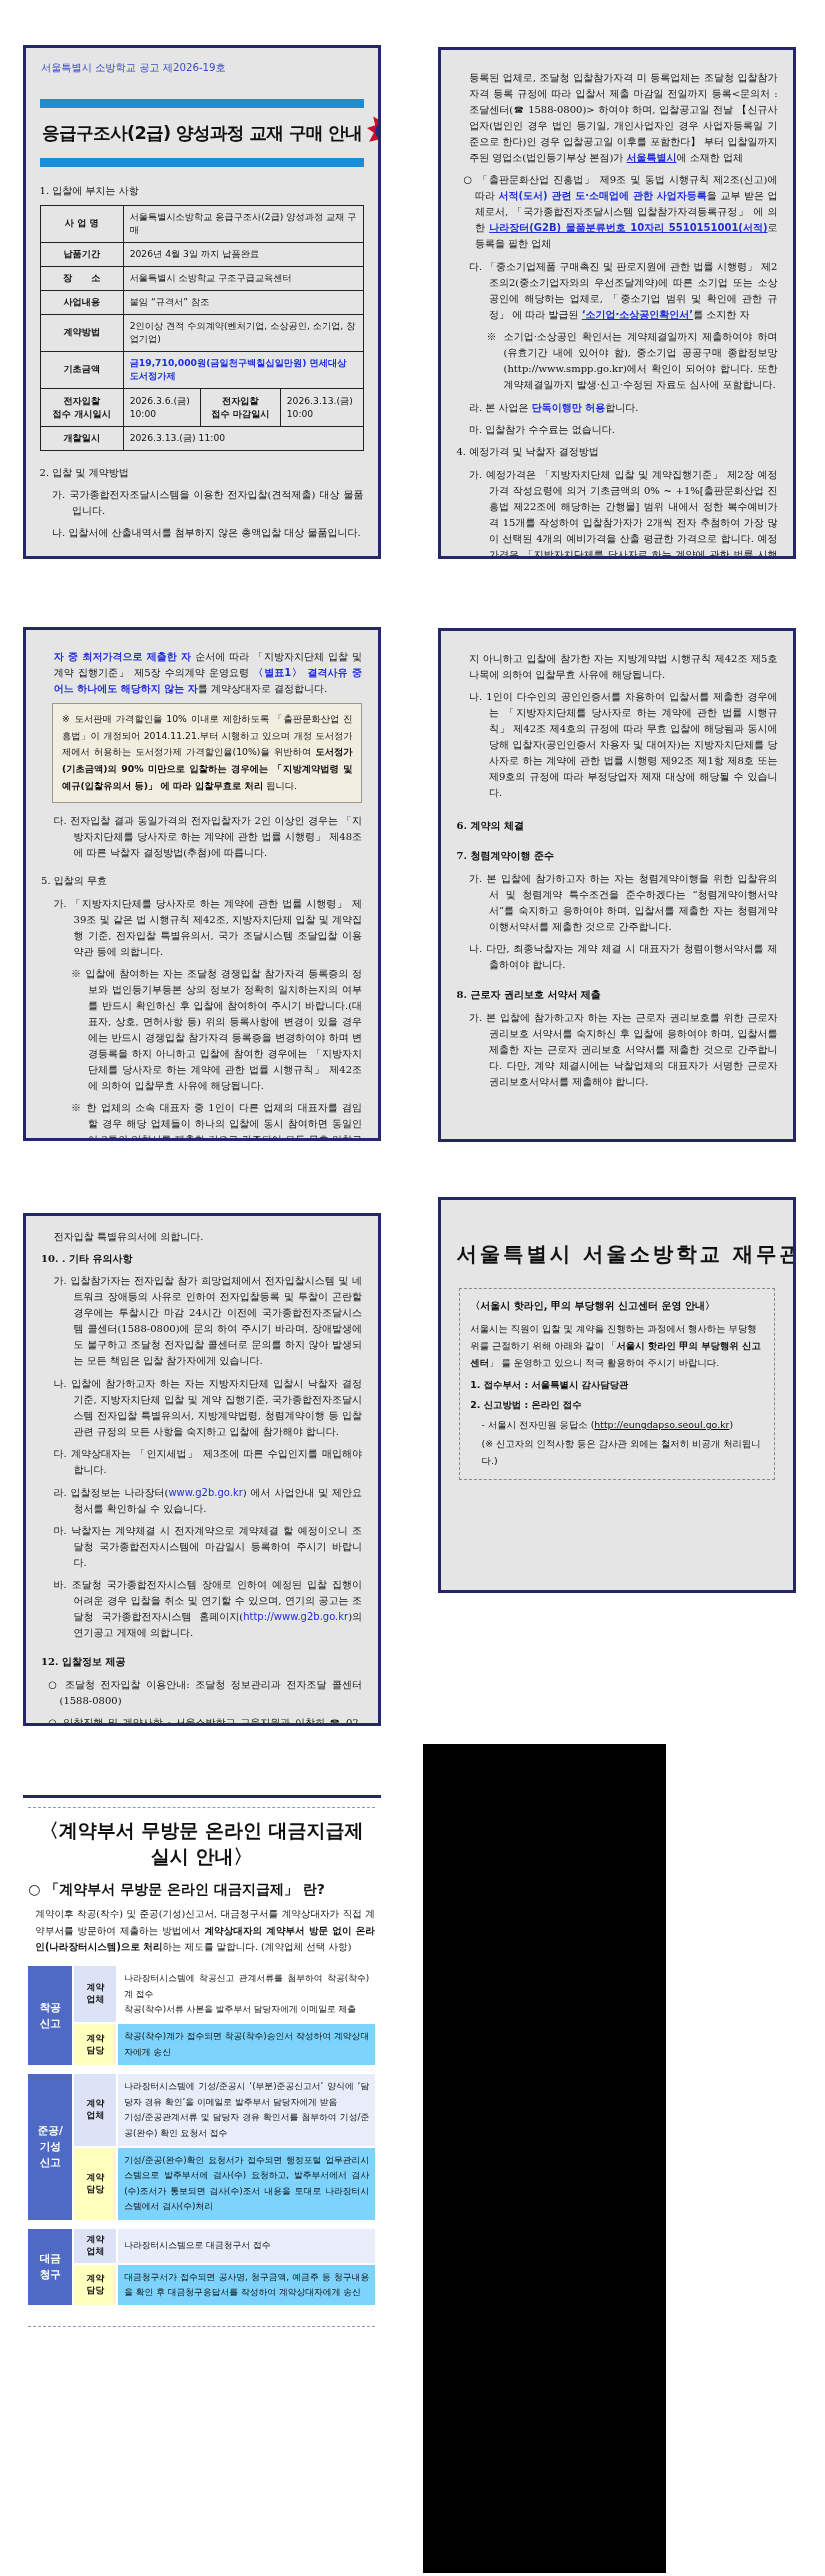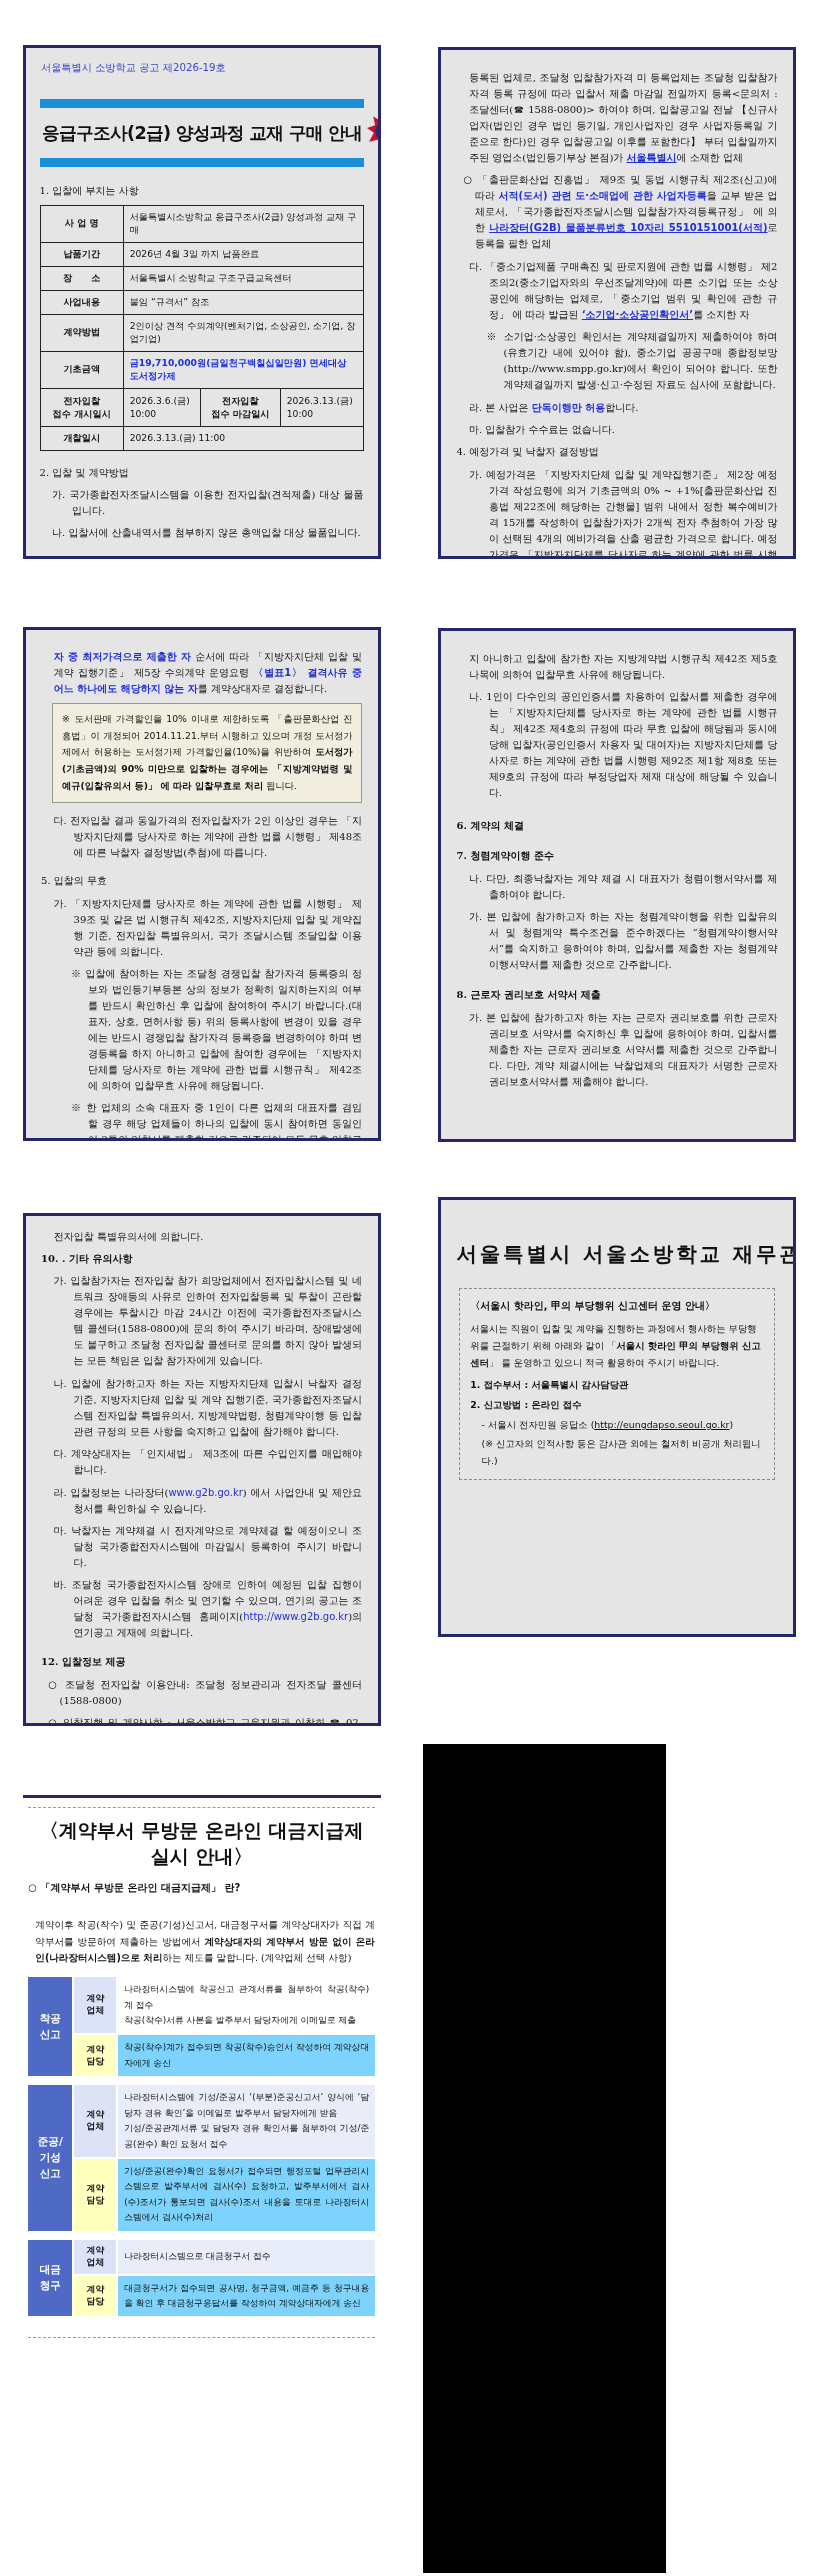--- a/index.html
+++ b/index.html
@@ -9,21 +9,21 @@
   }
   .page {
     position:absolute; background:#e5e5e5; border:3.5px solid #26266b;
     box-sizing:border-box; overflow:hidden;
   }
   #p1 { left:22.6px;  top:45px;   width:358px; height:514px; padding:5.7px 14px; }
   #p2 { left:438px; top:47px;   width:358px; height:512px; padding:10px 15.5px; }
   #p3 { left:22.6px;  top:627px;  width:358px; height:514px; padding:10px 15.5px; }
   #p4 { left:438px; top:628px;  width:358px; height:514px; padding:10px 15.5px; }
   #p5 { left:22.6px;  top:1213px; width:358px; height:513px; padding:7px 15.5px; }
-  #p6 { left:438px; top:1197px; width:358px; height:440px; padding:12.7px 15.5px; }
+  #p6 { left:438px; top:1197px; width:358px; height:396px; padding:12.7px 15.5px; }
   #p7 { position:absolute; left:22.6px; top:1795px; width:358px;
         border-top:3.5px solid #26266b; box-sizing:border-box; padding:0 5.7px; }
   .blackbox { position:absolute; left:423px; top:1744px; width:243px; height:829px; background:#000; }
 
   
   .txt p { margin:0 0 6.4px; font-size:10px; line-height:1.6; text-align:justify; }
   .sec  { font-size:10.2px; margin:10px 0 5.7px; }
   .secb { font-size:10.2px; font-weight:bold; margin:10px 0 5.7px; }
   .cont { padding-left:12.7px; }
   .item { padding-left:32.5px; text-indent:-20px; }
@@ -59,21 +59,21 @@
               letter-spacing:2.8px; margin-top:27px; white-space:nowrap; }
   .dash-box { border:0.7px dashed #888; margin:20px 2.8px 0; padding:8.5px 10px;
               font-family:"DejaVu Sans", sans-serif; font-size:9.4px; line-height:1.8; }
   .dash-box p { margin:0 0 5.7px; }
   .dash-box .hd { font-size:10px; font-weight:bold; }
   .dash-box .sub { padding-left:11.3px; }
 
   
   .dashline { border-top:0.7px dashed #8c9ab8; margin:8.5px 0; }
   .p7-title { text-align:center; font-family:"DejaVu Sans", sans-serif; font-weight:bold; font-size:19px; margin:10px 0 11.3px; }
-  .q-head { font-family:"DejaVu Sans", sans-serif; font-weight:bold; font-size:10px; margin:0 0 22px; }
+  .q-head { font-family:"DejaVu Sans", sans-serif; font-weight:bold; font-size:14px; margin:0 0 7px; }
   .p7-intro { font-size:9.6px; line-height:1.75; text-align:justify; margin:0 0 10px; padding-left:7px;
               font-family:"DejaVu Serif", serif; }
   .p7-intro .bd { font-family:"DejaVu Sans", sans-serif; }
   .pay-group { display:grid; grid-template-columns:44px 42px 1fr; grid-auto-rows:auto; gap:2.1px;
                margin-bottom:9.2px; font-family:"DejaVu Sans", sans-serif; font-size:8.8px; }
   .cell { padding:5px 5.7px; box-sizing:border-box; }
   .g-label { grid-row:1 / span 2; background:#4f6ac4; color:#fff; font-weight:bold; font-size:10.6px;
              display:flex; align-items:center; justify-content:center; text-align:center;
              white-space:pre-line; line-height:1.5; }
   .g-role { display:flex; align-items:center; justify-content:center; font-weight:bold;
@@ -200,22 +200,22 @@
   <p class="note">※ 한 업체의 소속 대표자 중 1인이 다른 업체의 대표자를 겸임 할 경우 해당 업체들이 하나의 입찰에 동시 참여하면 동일인이 2통의 입찰서를 제출한 것으로 간주되어 모두 무효 입찰로 처리됩니다. 이에 따라 대표자가 2인 이상인 업체의 경우 조달청 입찰참가자격 등록 시 대표자 전원을 등록하여야 하고, 현재 1인만 등록된 경우에는 변경 등록을 하여야 하며, 변경 등록을 하</p>
 </div>
 
 <div class="page txt" id="p4">
   <p class="cont" style="margin-top:10px;">지 아니하고 입찰에 참가한 자는 지방계약법 시행규칙 제42조 제5호 나목에 의하여 입찰무효 사유에 해당됩니다.</p>
   <p class="item">나. 1인이 다수인의 공인인증서를 차용하여 입찰서를 제출한 경우에는 「지방자치단체를 당사자로 하는 계약에 관한 법률 시행규칙」 제42조 제4호의 규정에 따라 무효 입찰에 해당됨과 동시에 당해 입찰자(공인인증서 차용자 및 대여자)는 지방자치단체를 당사자로 하는 계약에 관한 법률 시행령 제92조 제1항 제8호 또는 제9호의 규정에 따라 부정당업자 제재 대상에 해당될 수 있습니다.</p>
 
   <p class="secb" style="margin-top:17px;">6. 계약의 체결</p>
 
   <p class="secb" style="margin-top:14px;">7. 청렴계약이행 준수</p>
+  <p class="item">가. 본 입찰에 참가하고자 하는 자는 청렴계약이행을 위한 입찰유의서 및 청렴계약 특수조건을 준수하겠다는 “청렴계약이행서약서”를 숙지하고 응하여야 하며, 입찰서를 제출한 자는 청렴계약이행서약서를 제출한 것으로 간주합니다.</p>
   <p class="item">나. 다만, 최종낙찰자는 계약 체결 시 대표자가 청렴이행서약서를 제출하여야 합니다.</p>
-  <p class="item">가. 본 입찰에 참가하고자 하는 자는 청렴계약이행을 위한 입찰유의서 및 청렴계약 특수조건을 준수하겠다는 “청렴계약이행서약서”를 숙지하고 응하여야 하며, 입찰서를 제출한 자는 청렴계약이행서약서를 제출한 것으로 간주합니다.</p>
 
   <p class="secb" style="margin-top:14px;">8. 근로자 권리보호 서약서 제출</p>
   <p class="item">가. 본 입찰에 참가하고자 하는 자는 근로자 권리보호를 위한 근로자 권리보호 서약서를 숙지하신 후 입찰에 응하여야 하며, 입찰서를 제출한 자는 근로자 권리보호 서약서를 제출한 것으로 간주합니다. 다만, 계약 체결시에는 낙찰업체의 대표자가 서명한 근로자 권리보호서약서를 제출해야 합니다.</p>
 
 </div>
 
 <div class="page txt" id="p5">
   <p class="cont" style="margin-top:5.7px;">전자입찰 특별유의서에 의합니다.</p>
 
   <p class="secb">10. . 기타 유의사항</p>

